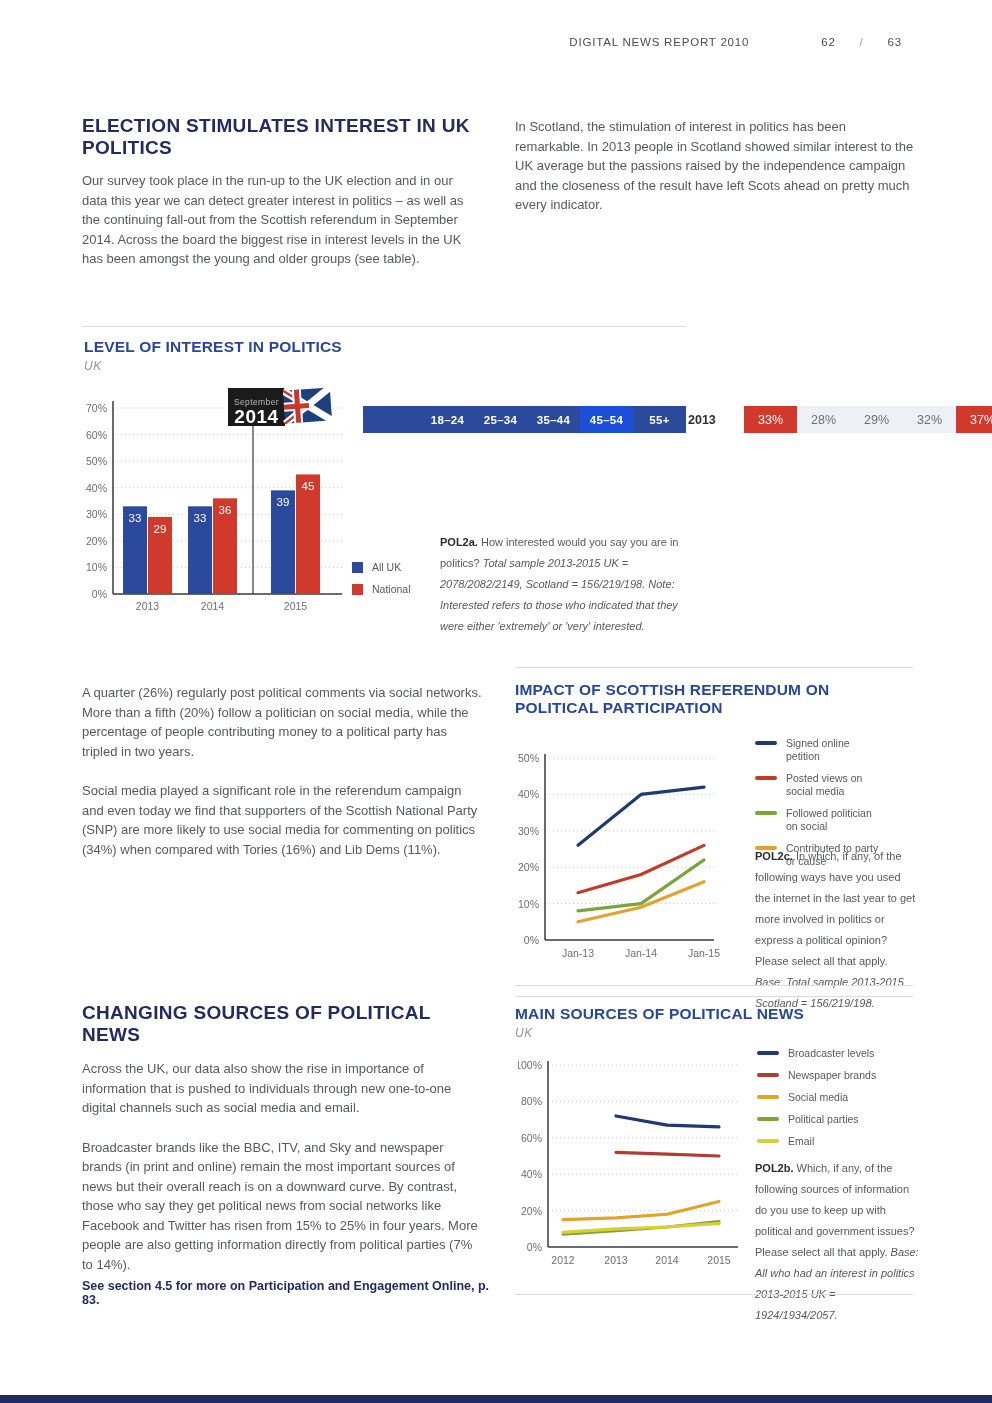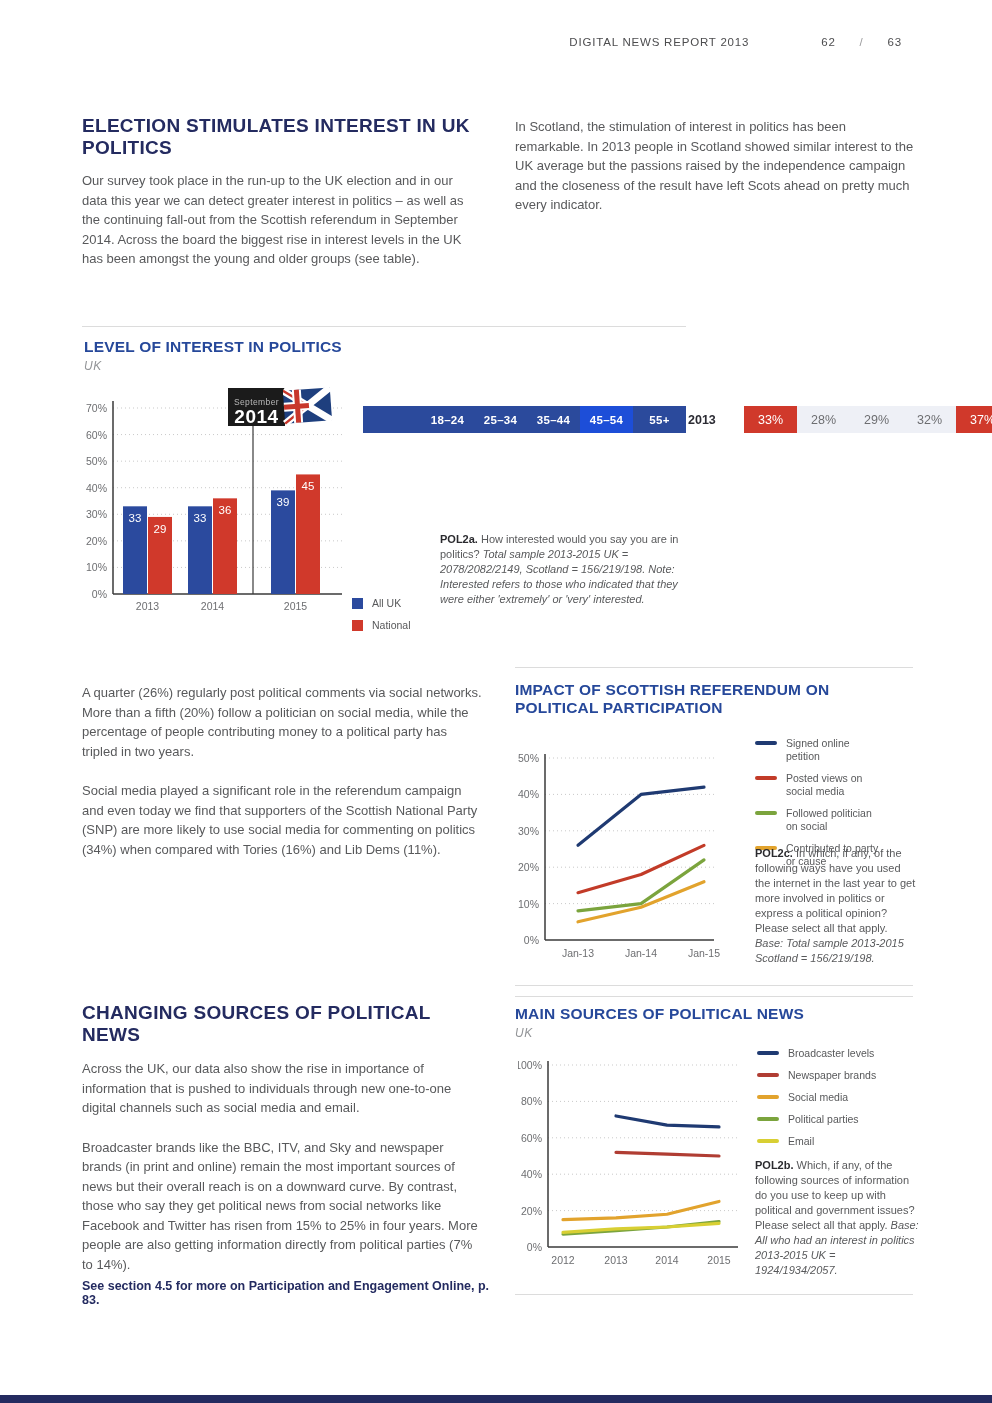--- a/index.html
+++ b/index.html
@@ -13,21 +13,21 @@
   .hdr .pgR{margin-left:24px;}
   
   .h-big{font-size:19px;line-height:22px;font-weight:bold;color:#242b60;letter-spacing:.3px;}
   .h-chart{font-size:15.5px;line-height:17.5px;font-weight:bold;color:#26489a;letter-spacing:.2px;}
   .sub-uk{font-size:12px;color:#939598;margin-top:3px;letter-spacing:.5px;font-style:italic;}
   .body-txt{font-size:13px;line-height:19.5px;color:#58595b;}
   .body-txt p{margin:0 0 20px 0;}
   .divider{height:1px;background:#dcdcdc;}
   .see-note{font-size:12.5px;font-weight:bold;color:#242b60;}
   
-  .caption{font-size:11px;line-height:15px;color:#58595b;}
+  .caption{font-size:11px;line-height:21px;color:#58595b;}
   .caption .cl{font-weight:bold;color:#2a2a2e;}
   .caption .ital{font-style:italic;}
   
   .badge{width:57px;height:38px;background:#1b1b1b;color:#fff;text-align:center;
          display:flex;flex-direction:column;justify-content:flex-end;z-index:3;}
   .badge .b1{font-size:8.5px;color:#b9b9b9;letter-spacing:.4px;line-height:10px;}
   .badge .b2{font-size:19px;font-weight:bold;line-height:19px;letter-spacing:.5px;}
   
   .legend{display:flex;flex-direction:column;}
   .legend .li{display:flex;align-items:flex-start;margin-bottom:9px;}
@@ -45,21 +45,21 @@
   .ptable .dc{width:53px;background:#eef0f6;color:#6d6e71;}
   .ptable .hl{background:#d0392b;color:#fff;}
   svg text{font-family:"Liberation Sans",sans-serif;}
 </style>
 </head>
 <body>
 
 <div class="page">
 
   <div class="abs hdr">
-    <span>DIGITAL NEWS REPORT 2013</span>
+    <span>DIGITAL NEWS REPORT 2010</span>
     <span class="pgL">62</span>
     <span class="sep">/</span>
     <span class="pgR">63</span>
   </div>
 
   <div class="abs" style="left:82px;top:115px;width:398px;">
     <div class="h-big">ELECTION STIMULATES INTEREST IN UK POLITICS</div>
     <div class="body-txt" style="margin-top:12px;">
       <p>Our survey took place in the run-up to the UK election and in our data this year we can detect greater interest in politics – as well as the continuing fall-out from the Scottish referendum in September 2014. Across the board the biggest rise in interest levels in the UK has been amongst the young and older groups (see table).</p>
     </div>
@@ -128,21 +128,21 @@
           <path d="M1 4 L48 37 M48 4 L1 37" stroke="#c8372c" stroke-width="2.5"></path>
           <rect x="10" y="4" width="9" height="33" fill="#ffffff"></rect>
           <rect x="1" y="16" width="25" height="9" fill="#ffffff"></rect>
           <rect x="12" y="4" width="5" height="33" fill="#c8372c"></rect>
           <rect x="1" y="18" width="25" height="5" fill="#c8372c"></rect>
         </g>
       </g>
     </g>
   </svg>
 
-  <div class="abs legend" style="left:352px;top:561px;margin-top:36px;">
+  <div class="abs legend" style="left:352px;top:561px;">
       <div class="li">
         <span class="sw-sq" style="background: rgb(43, 74, 158);"></span>
         <span class="lt">All UK</span>
       </div>
       <div class="li">
         <span class="sw-sq" style="background: rgb(208, 57, 43);"></span>
         <span class="lt">National</span>
       </div>
     </div>
 

